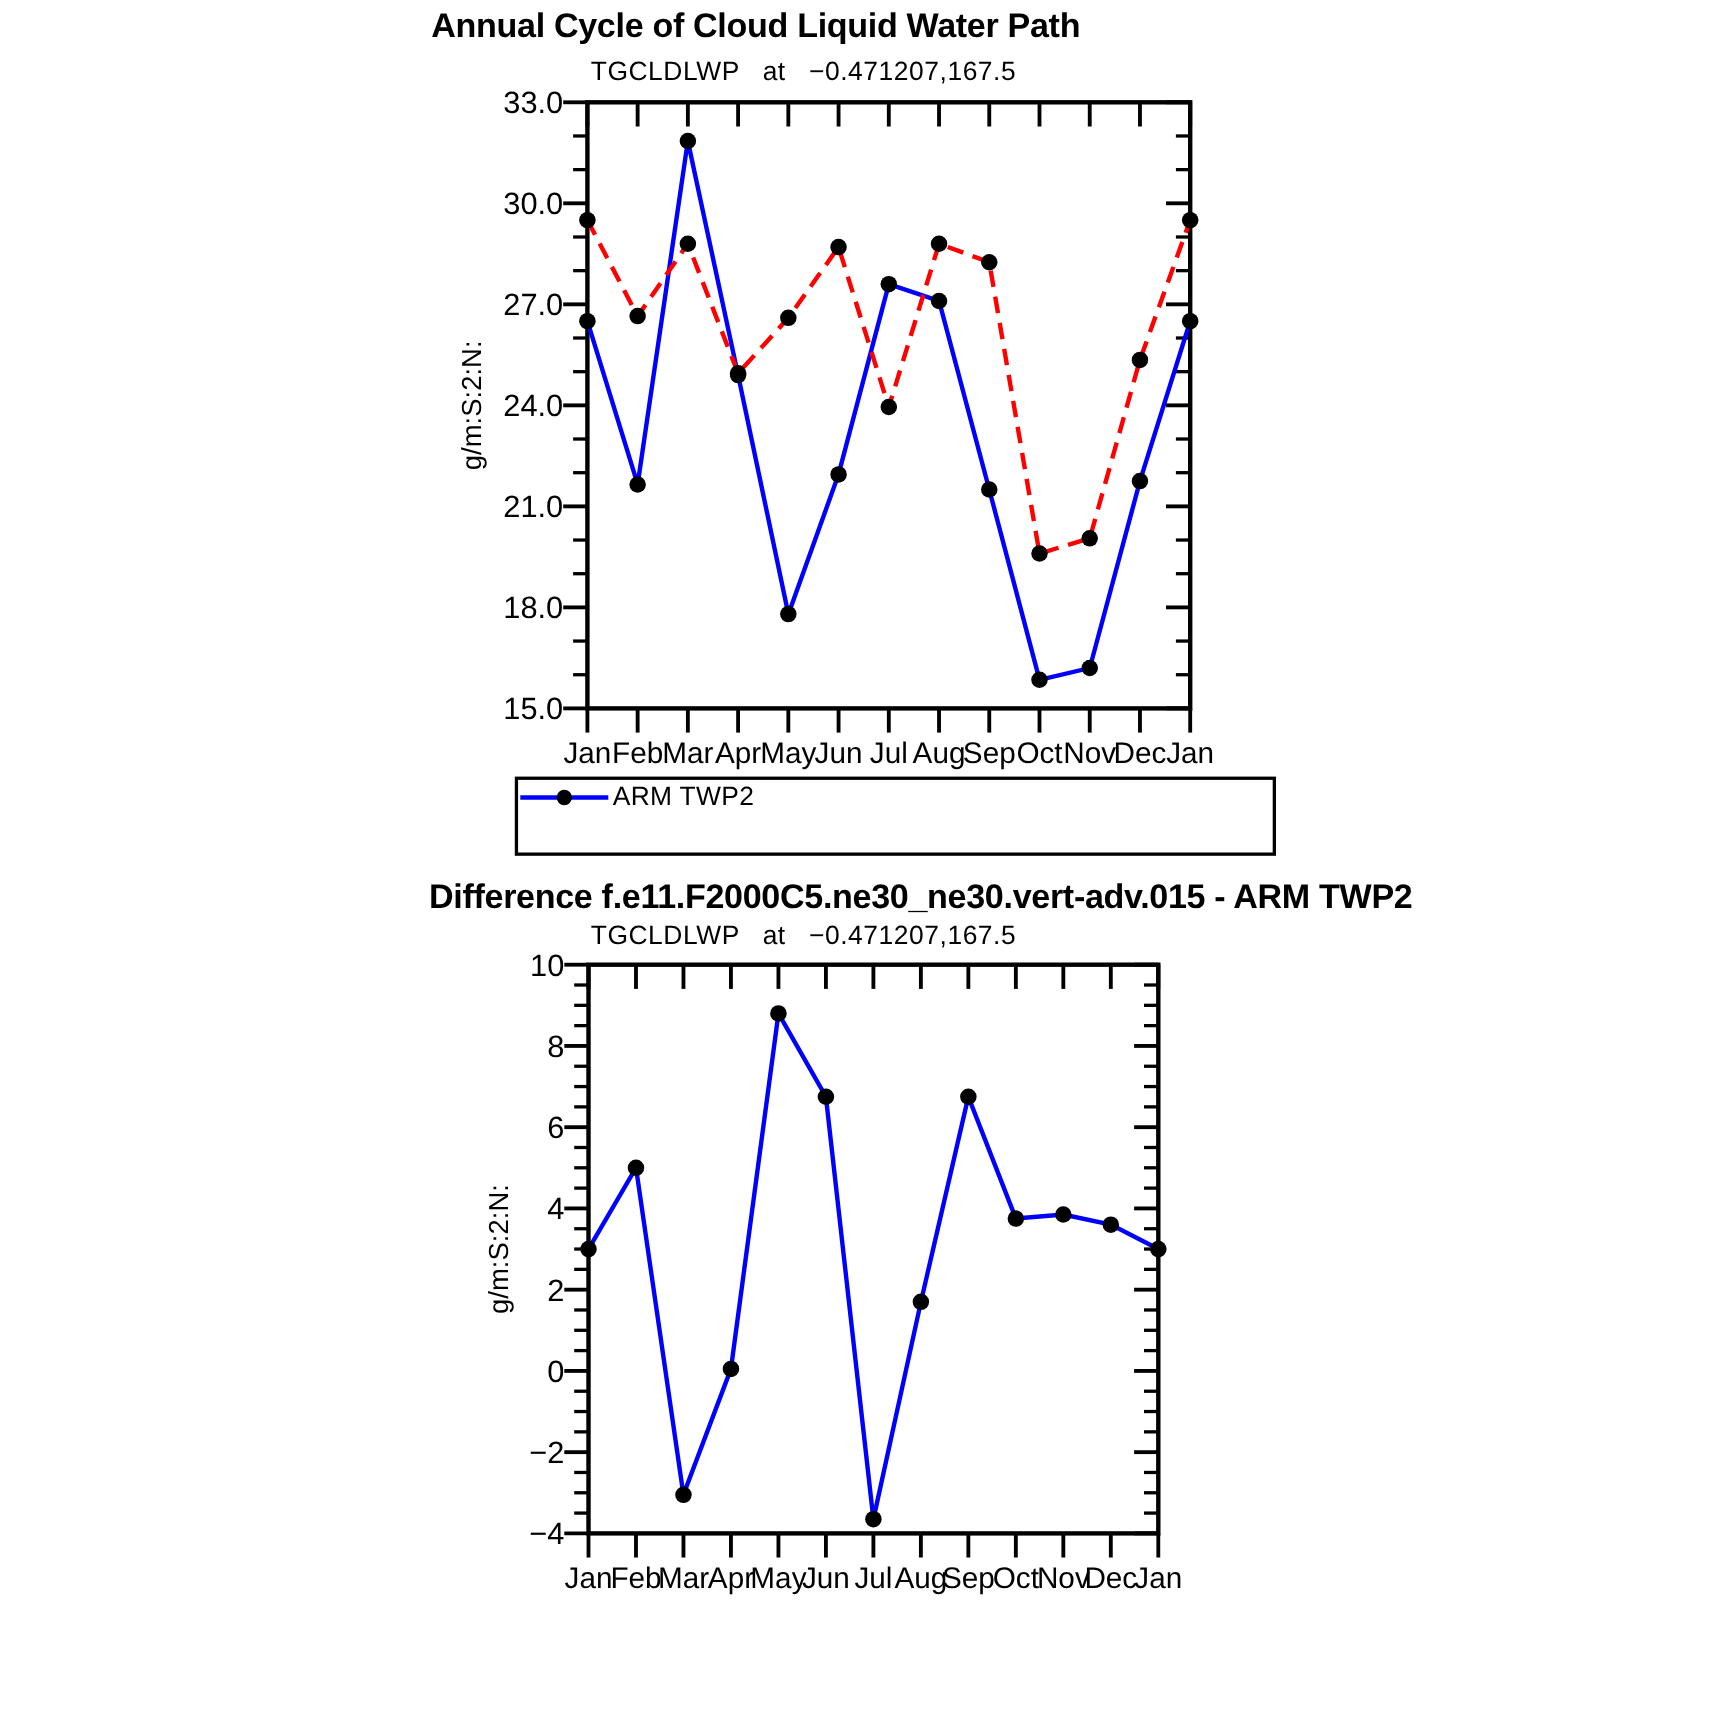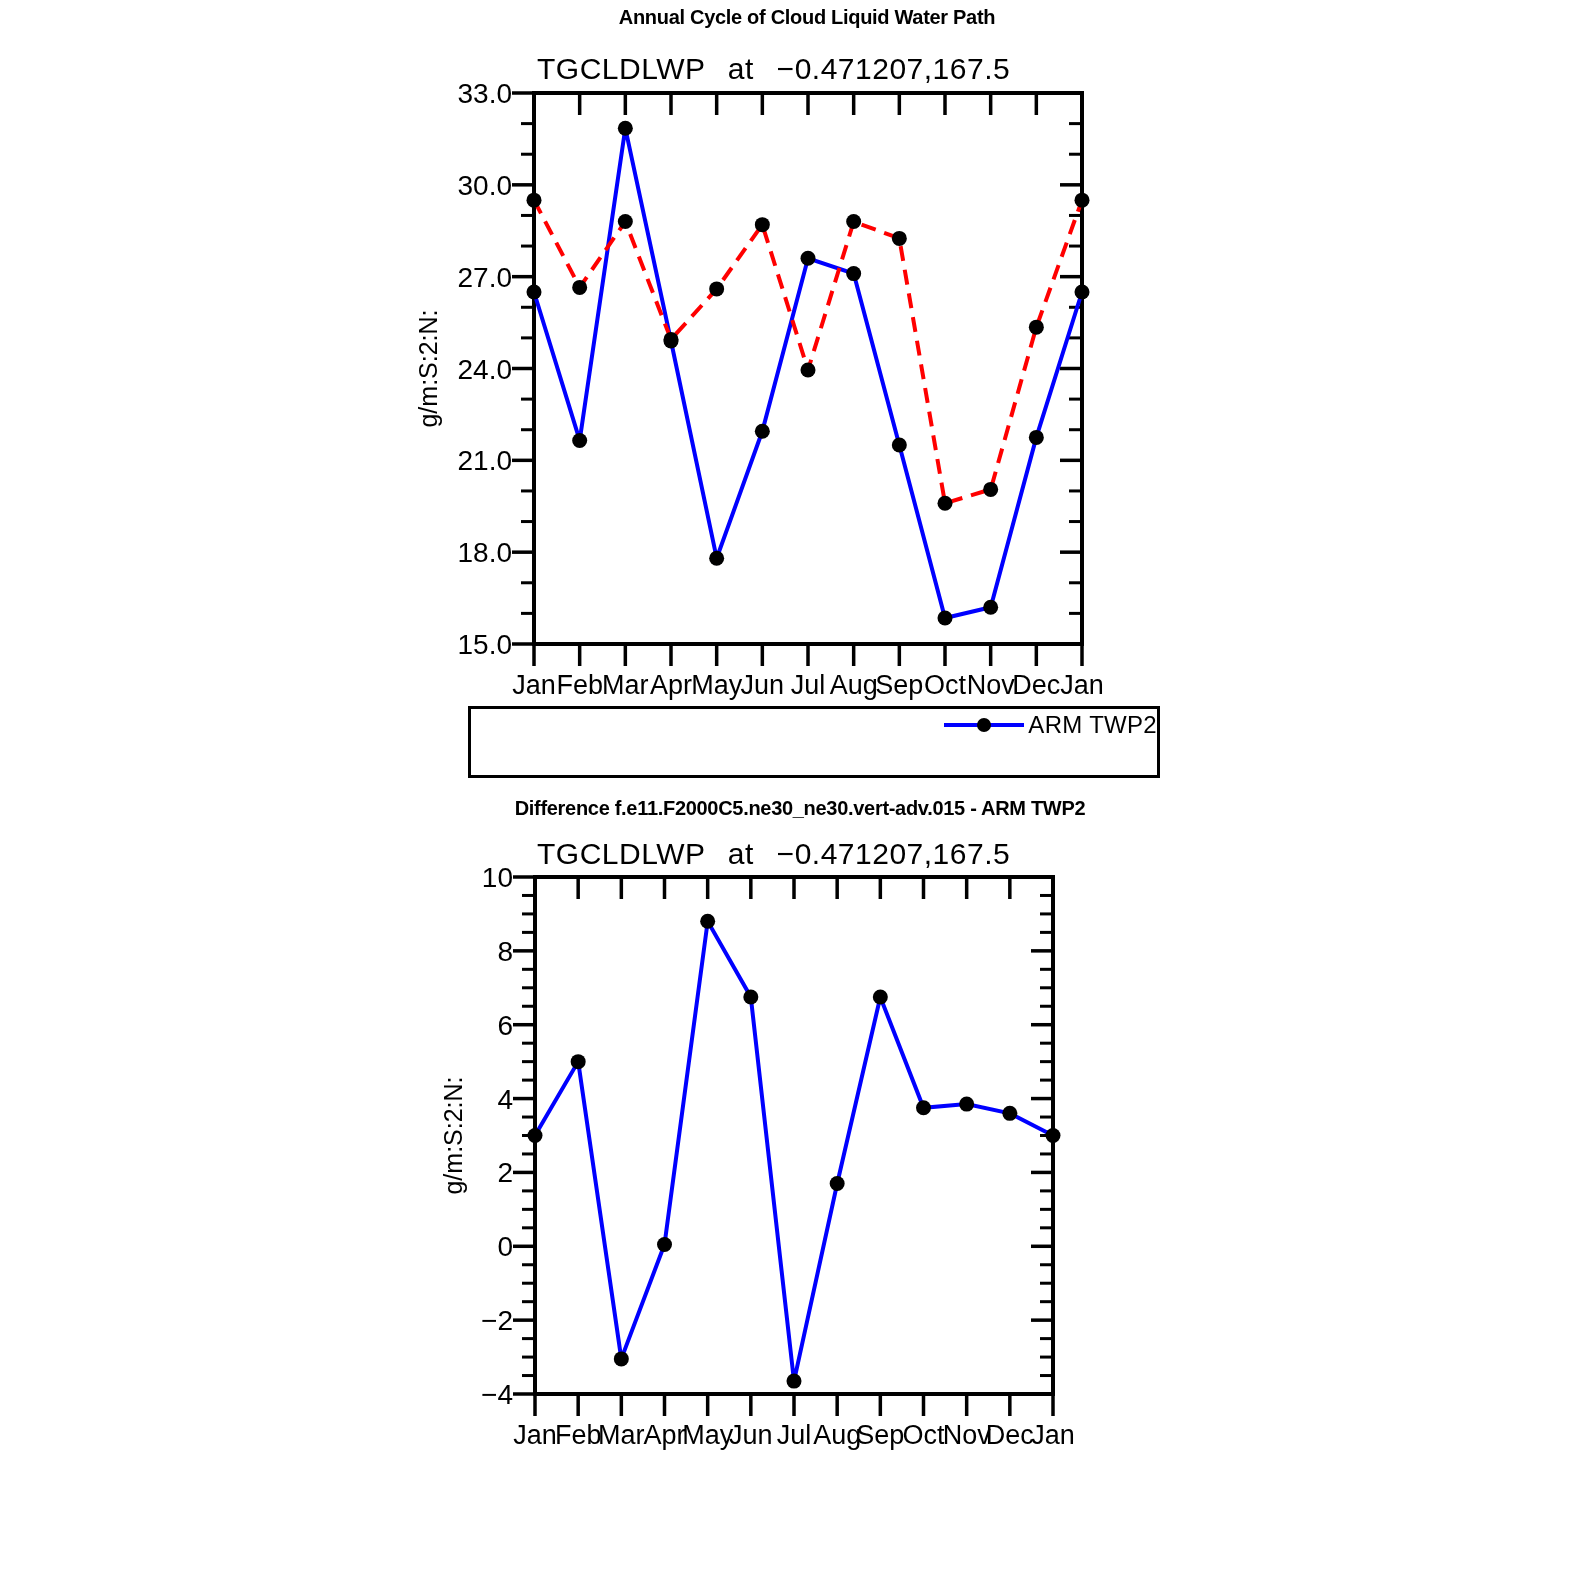--- a/index.html
+++ b/index.html
@@ -8,45 +8,44 @@
     width:1575px;height:1575px;
     background:#ffffff;
     font-family:"Liberation Sans", sans-serif;
     color:#000;
     overflow:hidden;
   }
   .chart-svg{position:absolute;left:0;top:0;width:1575px;height:1575px;pointer-events:none;}
   .fig-title{
     position:absolute;
     font-weight:bold;
-    font-size:20px;
+    font-size:31px;
     letter-spacing:-0.3px;
-    text-align:center;
     white-space:nowrap;
   }
   .fig-subtitle{
     position:absolute;
-    font-size:30px;
+    font-size:24px;
     letter-spacing:0.5px;
     word-spacing:14px;
     white-space:nowrap;
   }
   .title-1{left:392px;top:6px;width:830px;}
   .subtitle-1{left:537px;top:52px;}
   .title-2{left:390px;top:797px;width:820px;}
   .subtitle-2{left:537px;top:837px;}
   .legend{
     position:absolute;
     left:468px;top:706px;
     width:692px;height:72px;
     border:3px solid #000;
     box-sizing:border-box;
     display:flex;
     flex-direction:row;
-    justify-content:flex-end;
+    justify-content:space-between;
   }
   .legend-row{
     display:flex;
     align-items:center;
     height:32px;
   }
   .legend-sample{flex:0 0 auto;display:block;}
   .legend-label{
     font-size:24px;
     letter-spacing:0.3px;

